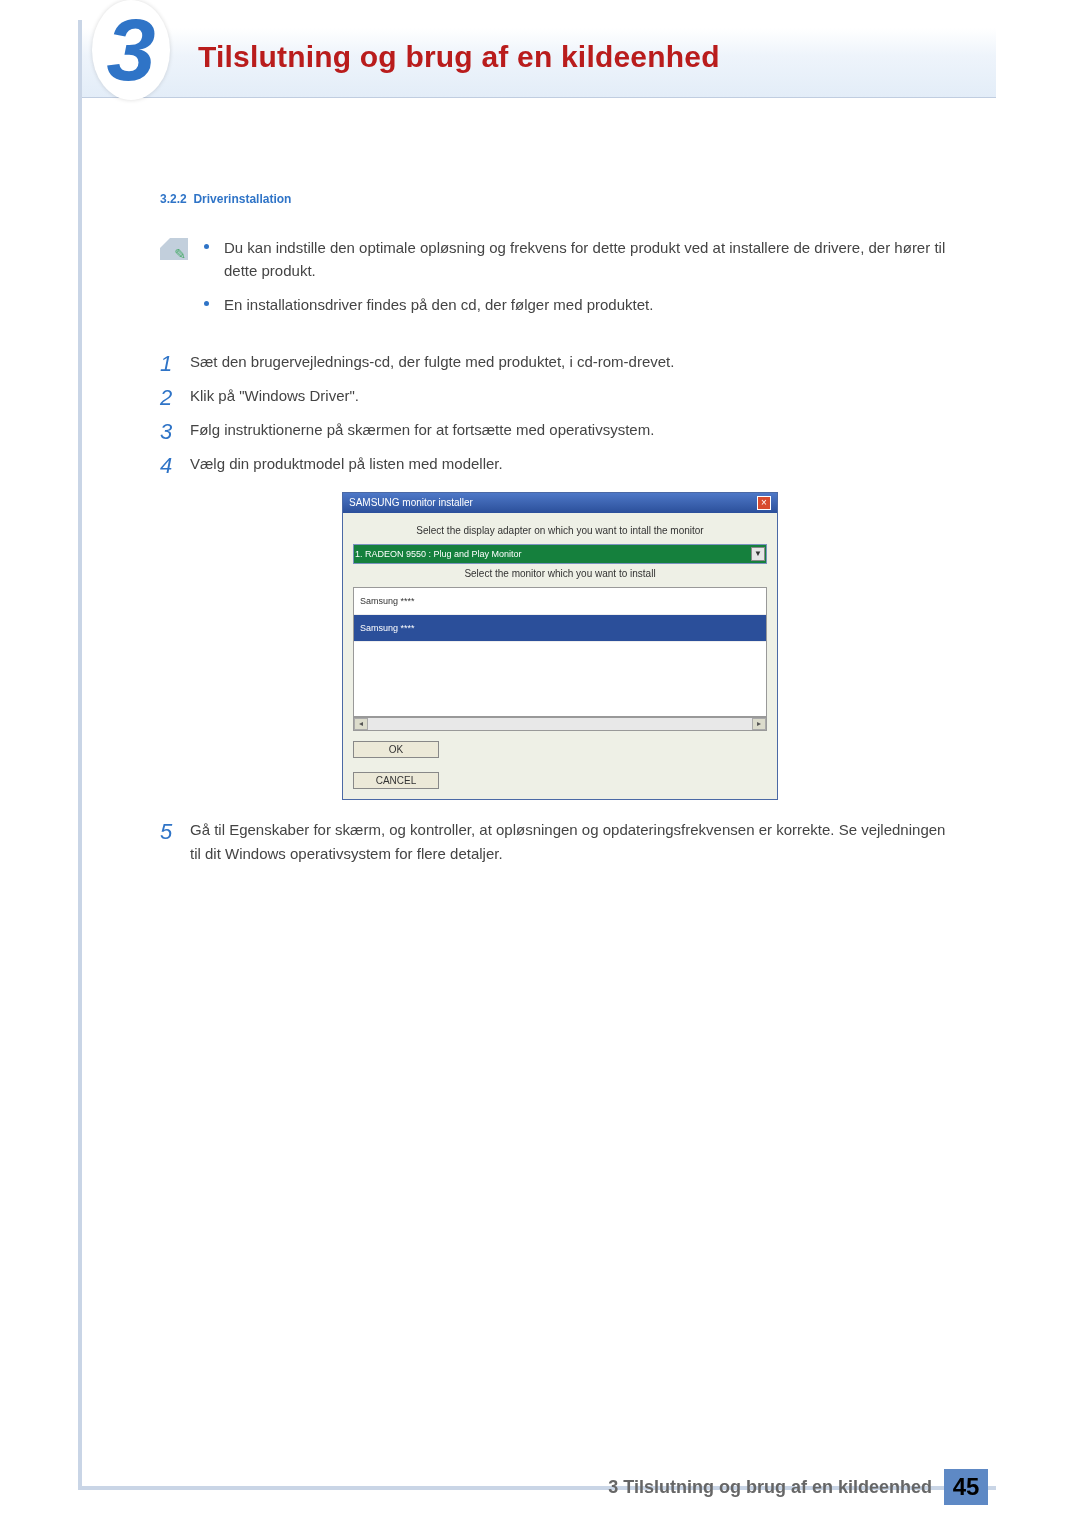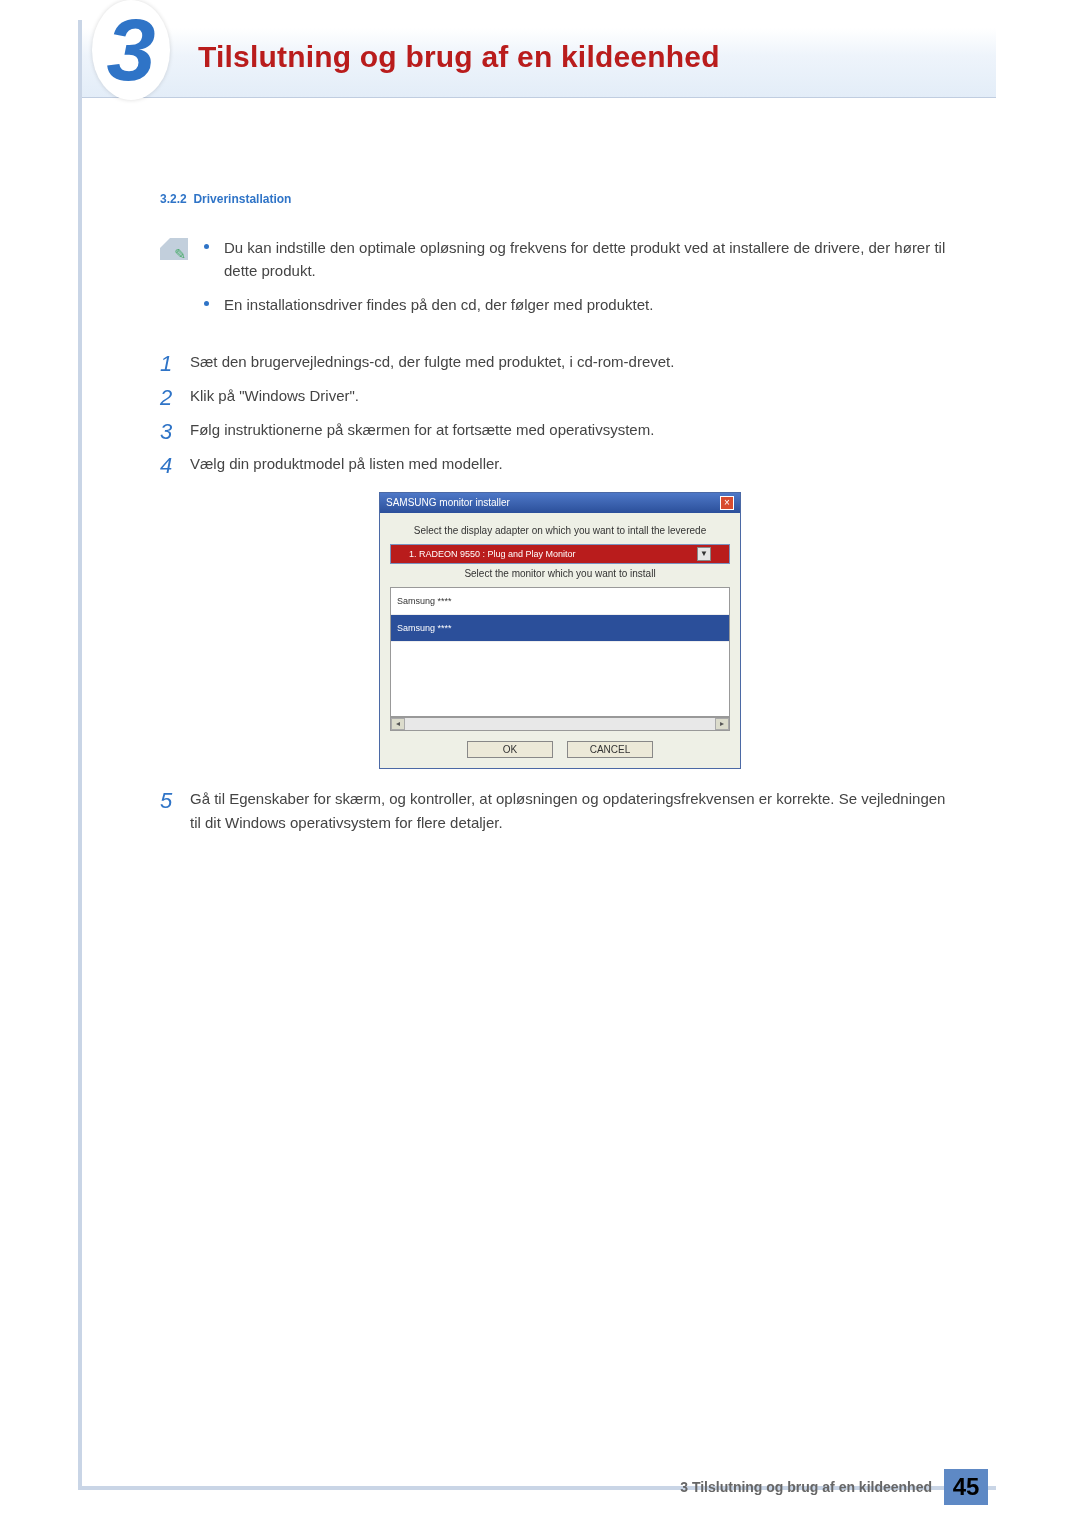--- a/index.html
+++ b/index.html
@@ -132,21 +132,21 @@
     font-size: 22px;
     font-weight: 400;
     color: #2f74c7;
   }
   .dialog-wrap {
     margin: 16px 0 18px 0;
     display: flex;
     justify-content: center;
   }
   .dialog {
-    width: 362px;
+    width: 436px;
     border: 1px solid #4b69a5;
     background: #eef0e6;
     font-size: 10px;
     color: #333;
   }
   .dlg-title {
     background: linear-gradient(#4e78c7, #2b4f9a);
     color: #fff;
     padding: 3px 6px;
     display: flex;
@@ -161,23 +161,23 @@
     color: #fff;
     display: flex;
     align-items: center;
     justify-content: center;
     font-size: 10px;
     line-height: 1;
   }
   .dlg-body { padding: 8px 10px 10px; }
   .dlg-text { text-align: center; margin: 4px 0 8px; font-size: 10px; }
   .dlg-dd {
-    background: #b91c1c;
+    background: #15803d;
     color: #fff;
-    padding: 2px 18px;
+    padding: 2px 1px;
     display: flex;
     justify-content: space-between;
     align-items: center;
     border: 1px solid #7a92bf;
     font-size: 9px;
   }
   .dlg-dd .caret {
     width: 14px; height: 14px;
     background: #e6e6e6;
     border: 1px solid #888;
@@ -214,20 +214,21 @@
     border: 1px solid #aaa;
     font-size: 8px;
     display:flex;align-items:center;justify-content:center;
     color:#555;
   }
   .dlg-btns {
     display: flex;
     justify-content: center;
     gap: 14px;
     margin-top: 10px;
+    flex-direction: column;
   }
   .dlg-btn {
     width: 86px;
     padding: 2px 0;
     text-align: center;
     background: #ece9d8;
     border: 1px solid #888;
     font-size: 10px;
   }
   .footer-band {
@@ -236,21 +237,21 @@
     bottom: 20px;
     width: 914px;
     height: 40px;
     display: flex;
     align-items: center;
     justify-content: flex-end;
     gap: 12px;
     padding-right: 8px;
   }
   .footer-text {
-    font-size: 14px;
+    font-size: 18px;
     color: #666;
     font-weight: 700;
   }
   .page-num-box {
     width: 44px;
     height: 36px;
     background: #5e89c5;
     color: #000000;
     font-size: 24px;
     font-weight: 700;
@@ -305,21 +306,21 @@
     </li>
   </ul>
 
   <div class="dialog-wrap">
     <div class="dialog">
       <div class="dlg-title">
         <span>SAMSUNG monitor installer</span>
         <span class="dlg-close">×</span>
       </div>
       <div class="dlg-body">
-        <div class="dlg-text">Select the display adapter on which you want to intall the leverede</div>
+        <div class="dlg-text">Select the display adapter on which you want to intall the monitor</div>
         <div class="dlg-dd">
           <span>1. RADEON 9550 : Plug and Play Monitor</span>
           <span class="caret">▼</span>
         </div>
         <div class="dlg-text">Select the monitor which you want to install</div>
         <div class="dlg-list">
           <div class="row">Samsung ****</div>
           <div class="row sel">Samsung ****</div>
         </div>
         <div class="dlg-scroll">

